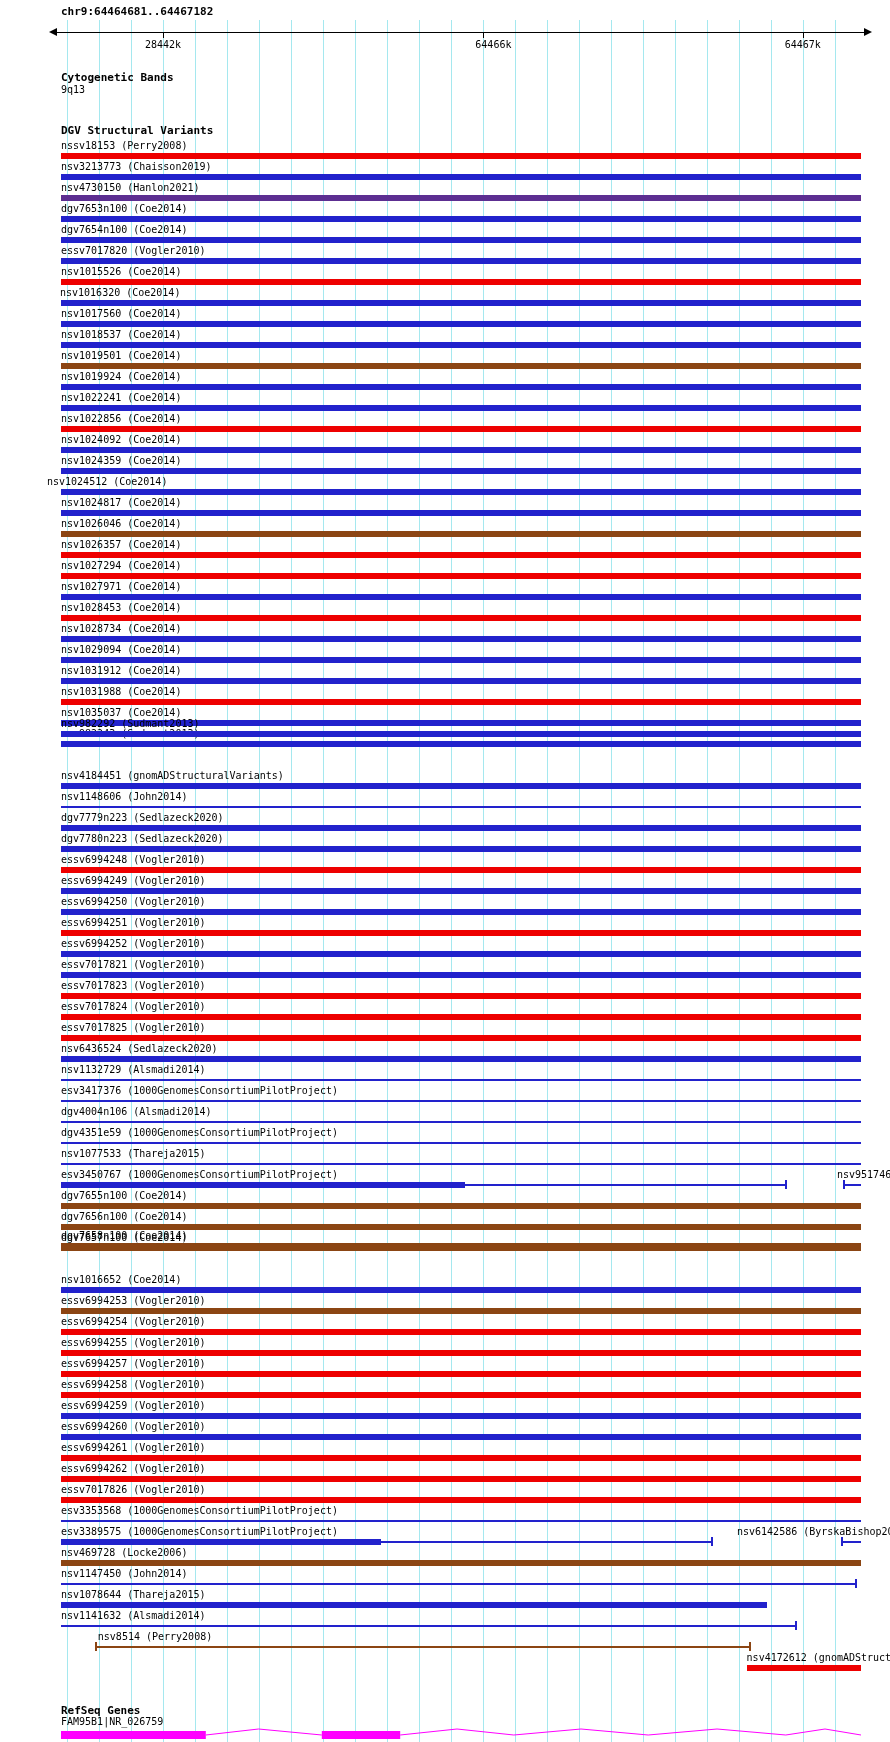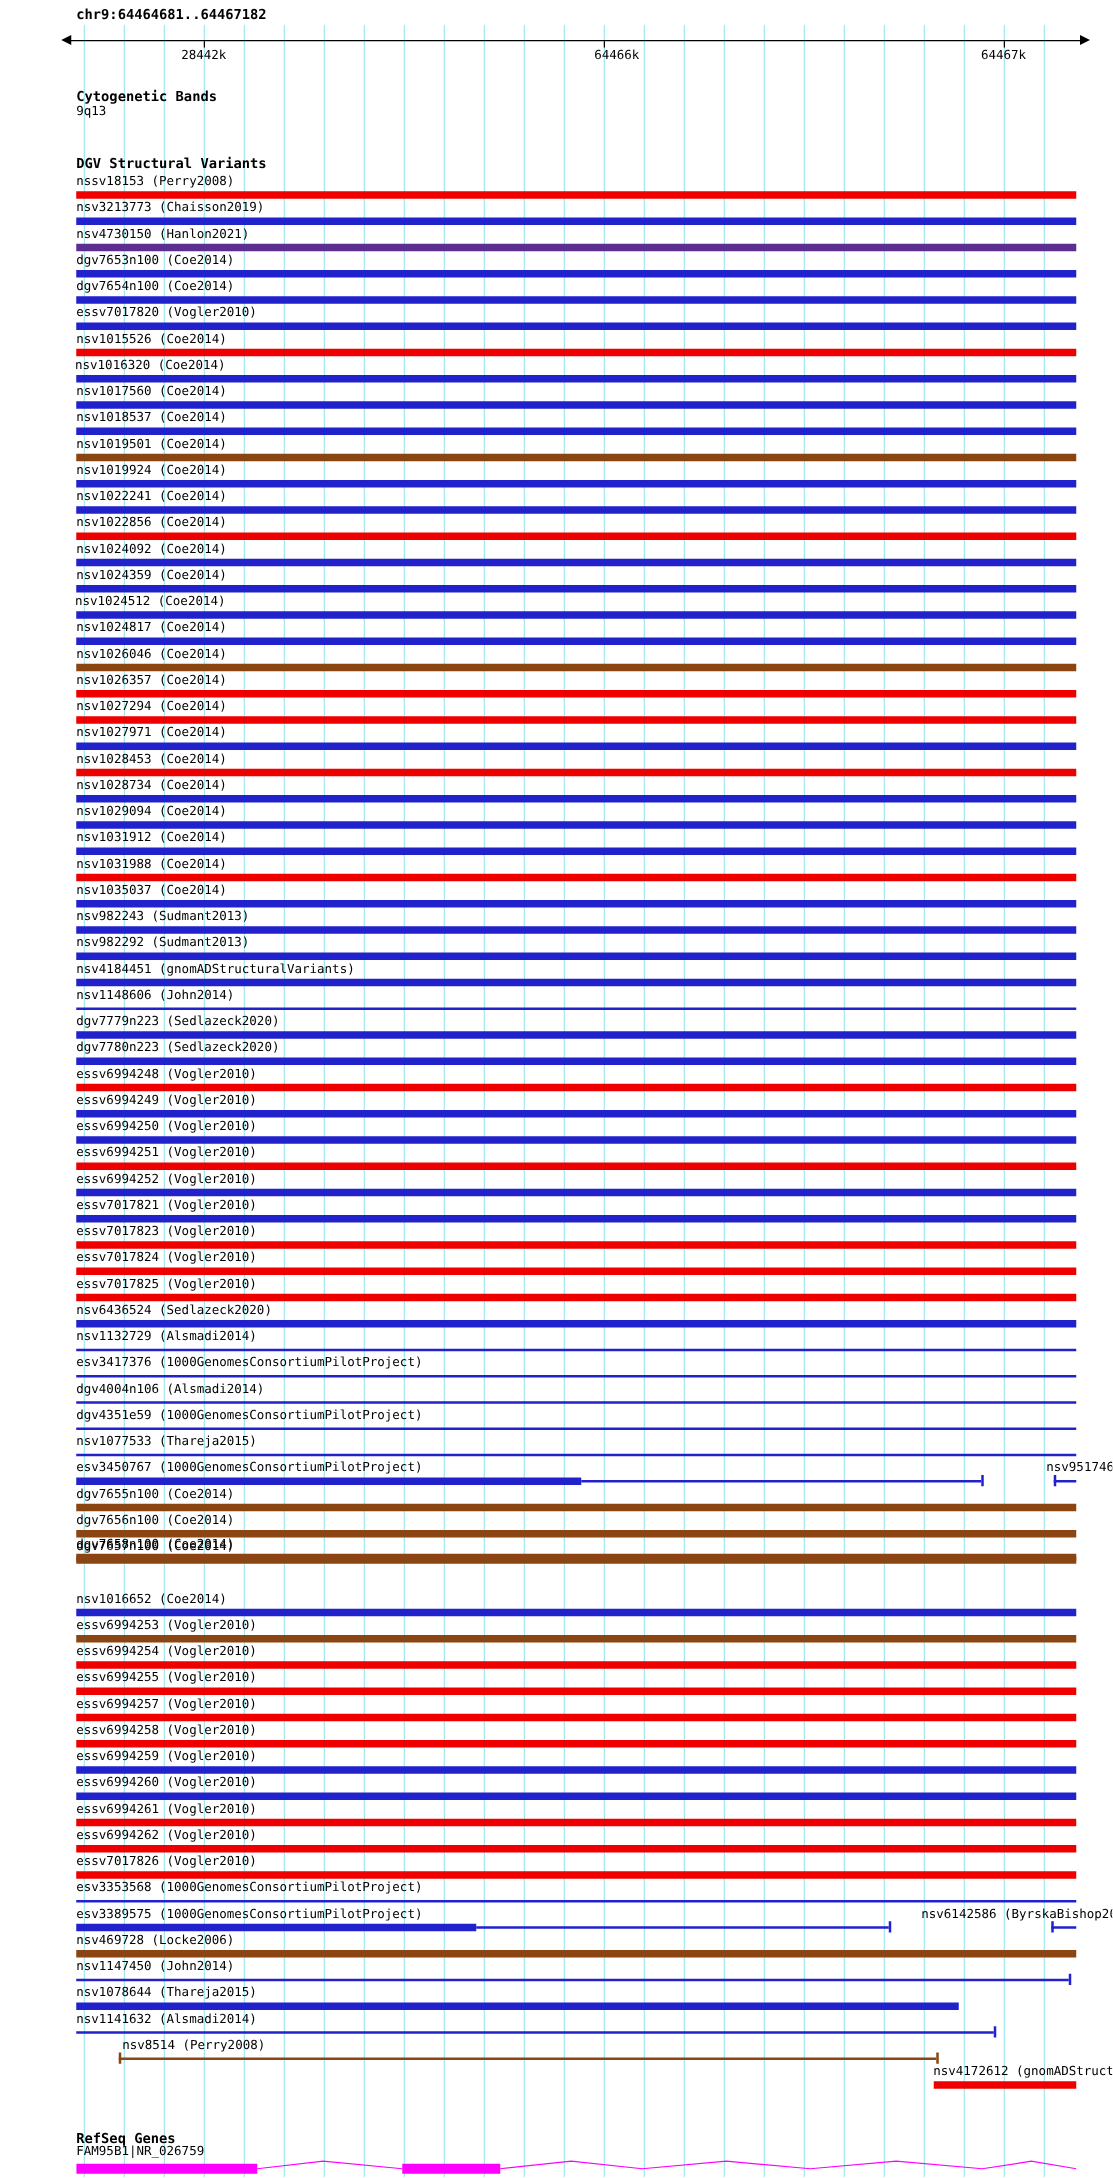--- a/index.html
+++ b/index.html
@@ -137,21 +137,21 @@
       </div>
       <div class="variant-row" style="top: 434px;">
         <div class="variant-label" style="left: 61px;">nsv1024092 (Coe2014)</div>
         <div class="seg-thick" style="left: 61px; width: 800px; background: rgb(34, 34, 204);"></div>
       </div>
       <div class="variant-row" style="top: 455px;">
         <div class="variant-label" style="left: 61px;">nsv1024359 (Coe2014)</div>
         <div class="seg-thick" style="left: 61px; width: 800px; background: rgb(34, 34, 204);"></div>
       </div>
       <div class="variant-row" style="top: 476px;">
-        <div class="variant-label" style="left: 60px;">nsv1024512 (Coe2014)</div>
+        <div class="variant-label" style="left: 47px;">nsv1024512 (Coe2014)</div>
         <div class="seg-thick" style="left: 61px; width: 800px; background: rgb(34, 34, 204);"></div>
       </div>
       <div class="variant-row" style="top: 497px;">
         <div class="variant-label" style="left: 61px;">nsv1024817 (Coe2014)</div>
         <div class="seg-thick" style="left: 61px; width: 800px; background: rgb(34, 34, 204);"></div>
       </div>
       <div class="variant-row" style="top: 518px;">
         <div class="variant-label" style="left: 61px;">nsv1026046 (Coe2014)</div>
         <div class="seg-thick" style="left: 61px; width: 800px; background: rgb(139, 69, 19);"></div>
       </div>
@@ -188,21 +188,21 @@
         <div class="seg-thick" style="left: 61px; width: 800px; background: rgb(238, 0, 0);"></div>
       </div>
       <div class="variant-row" style="top: 707px;">
         <div class="variant-label" style="left: 61px;">nsv1035037 (Coe2014)</div>
         <div class="seg-thick" style="left: 61px; width: 800px; background: rgb(34, 34, 204);"></div>
       </div>
       <div class="variant-row" style="top: 728px;">
         <div class="variant-label" style="left: 61px;">nsv982243 (Sudmant2013)</div>
         <div class="seg-thick" style="left: 61px; width: 800px; background: rgb(34, 34, 204);"></div>
       </div>
-      <div class="variant-row" style="top: 749px;">
+      <div class="variant-row" style="top: 718px;">
         <div class="variant-label" style="left: 61px;">nsv982292 (Sudmant2013)</div>
         <div class="seg-thick" style="left: 61px; width: 800px; background: rgb(34, 34, 204);"></div>
       </div>
       <div class="variant-row" style="top: 770px;">
         <div class="variant-label" style="left: 61px;">nsv4184451 (gnomADStructuralVariants)</div>
         <div class="seg-thick" style="left: 61px; width: 800px; background: rgb(34, 34, 204);"></div>
       </div>
       <div class="variant-row" style="top: 791px;">
         <div class="variant-label" style="left: 61px;">nsv1148606 (John2014)</div>
         <div class="seg-line" style="left: 61px; width: 800px; background: rgb(34, 34, 204);"></div>

